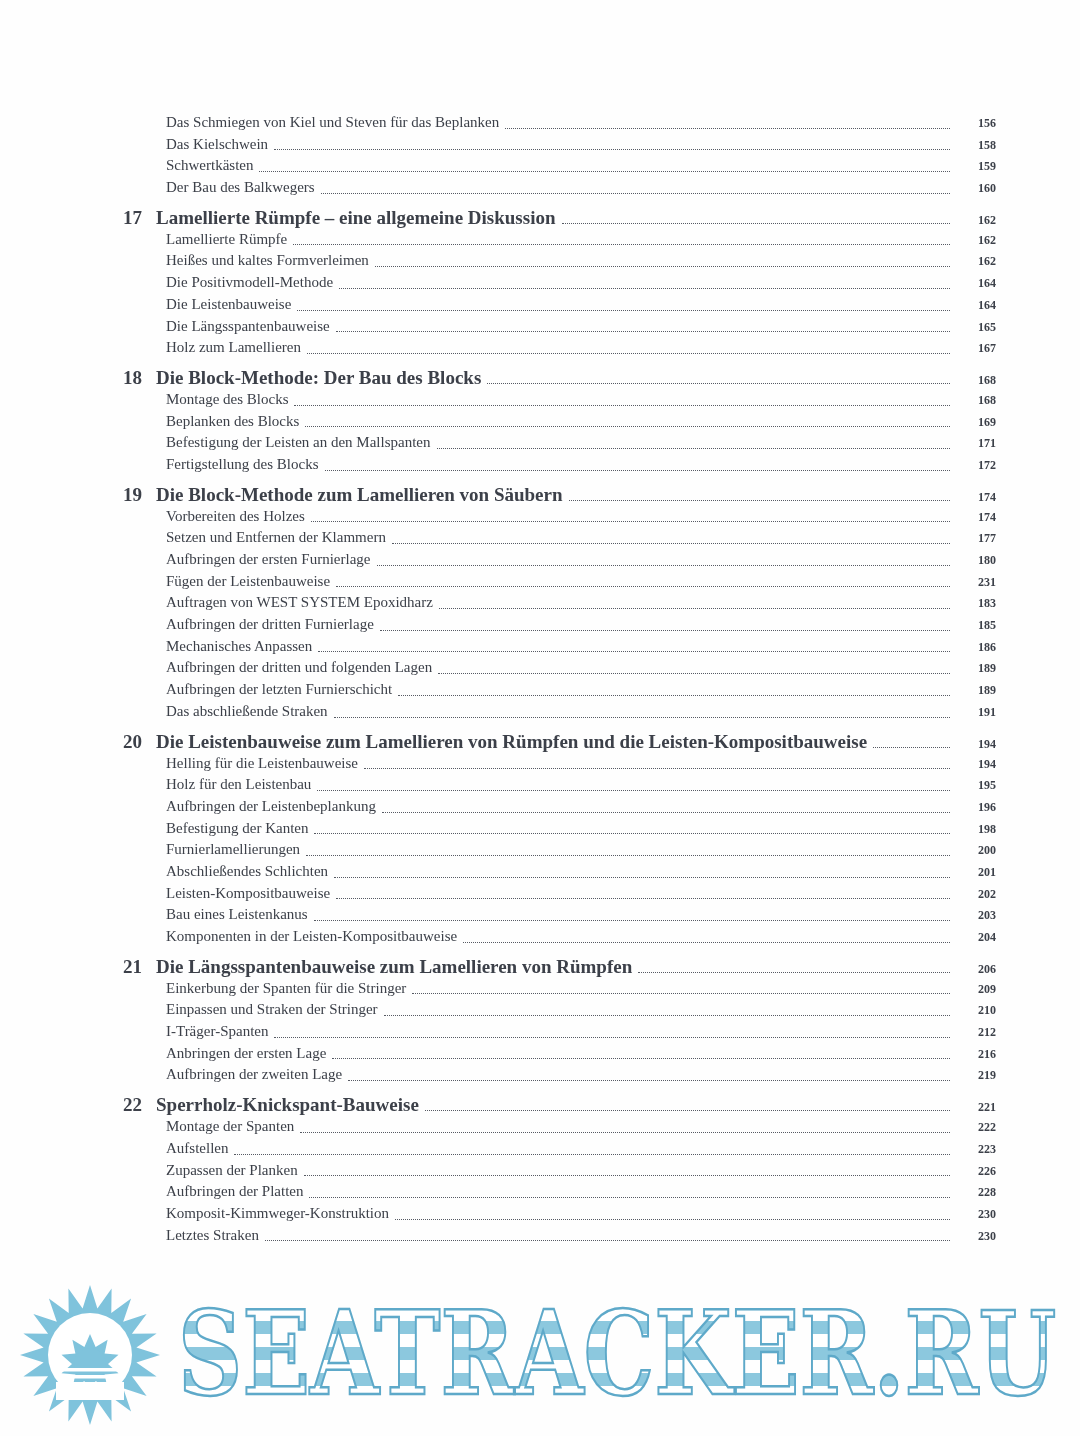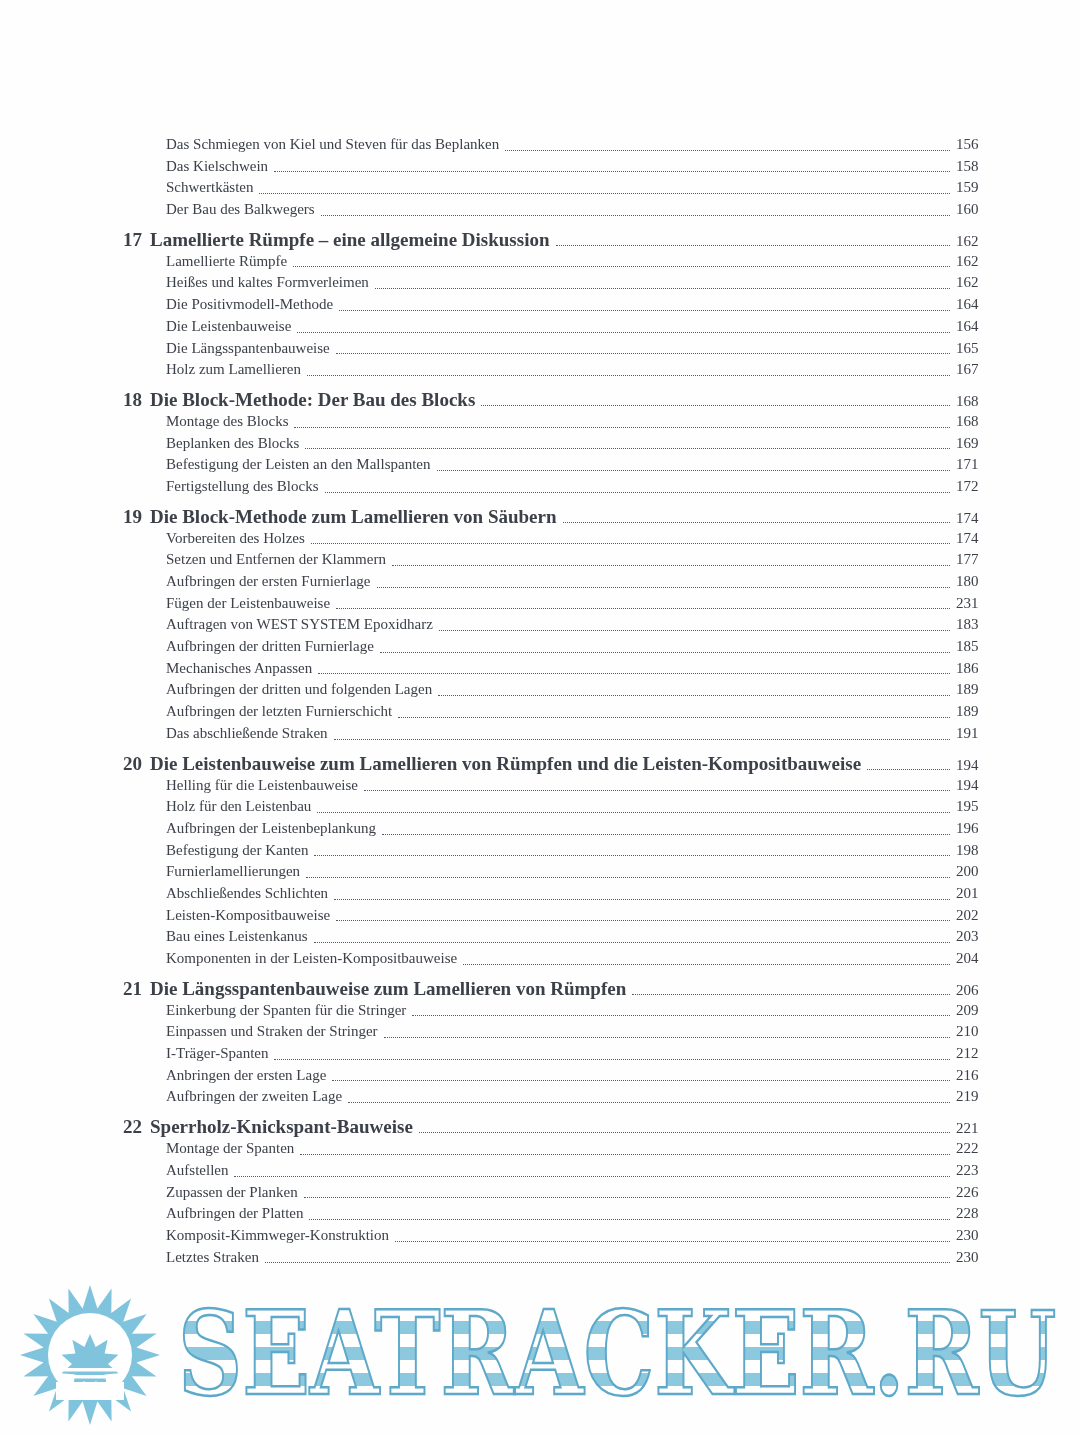--- a/index.html
+++ b/index.html
@@ -5,35 +5,35 @@
   html,body{margin:0;padding:0;}
   body{
     width:1080px;height:1436px;
     background:#ffffff;
     position:relative;
     font-family:"Liberation Serif","DejaVu Serif",serif;
     color:#3c4049;
     overflow:hidden;
   }
   .page{position:absolute;inset:0;background:#fefefe;}
-  .toc{position:absolute;left:123px;top:134px;width:873px;}
+  .toc{position:absolute;left:123px;top:112px;width:873px;}
   .row{display:flex;align-items:baseline;}
   .entry-row{height:21.7px;line-height:21.7px;font-size:15px;padding-left:43px;}
   .chapter-row{height:23px;line-height:23px;margin-top:7px;font-size:19px;font-weight:700;}
   .chnum{flex:none;width:27px;}
-  .chtitle{white-space:nowrap;}
+  .chtitle{white-space:nowrap;margin-left:6px;}
   .elabel{white-space:nowrap;}
   .leader{
     flex:1;min-width:12px;
     align-self:flex-end;
     border-bottom:1.6px dotted #565a63;
     margin:0 6px 5px 6px;
   }
   .chapter-row .leader{margin-bottom:5px;}
-  .pagenum{flex:none;width:40px;text-align:left;font-size:15px;font-weight:400;}
+  .pagenum{flex:none;width:40px;text-align:right;font-size:12px;font-weight:700;}
   .watermark{position:absolute;left:10px;top:1282px;width:1060px;height:146px;}
 </style>
 </head>
 <body>
 
 <div class="page">
 
   <div class="toc" id="toc">
       <div class="row entry-row">
         <span class="elabel">Das Schmiegen von Kiel und Steven für das Beplanken</span>

